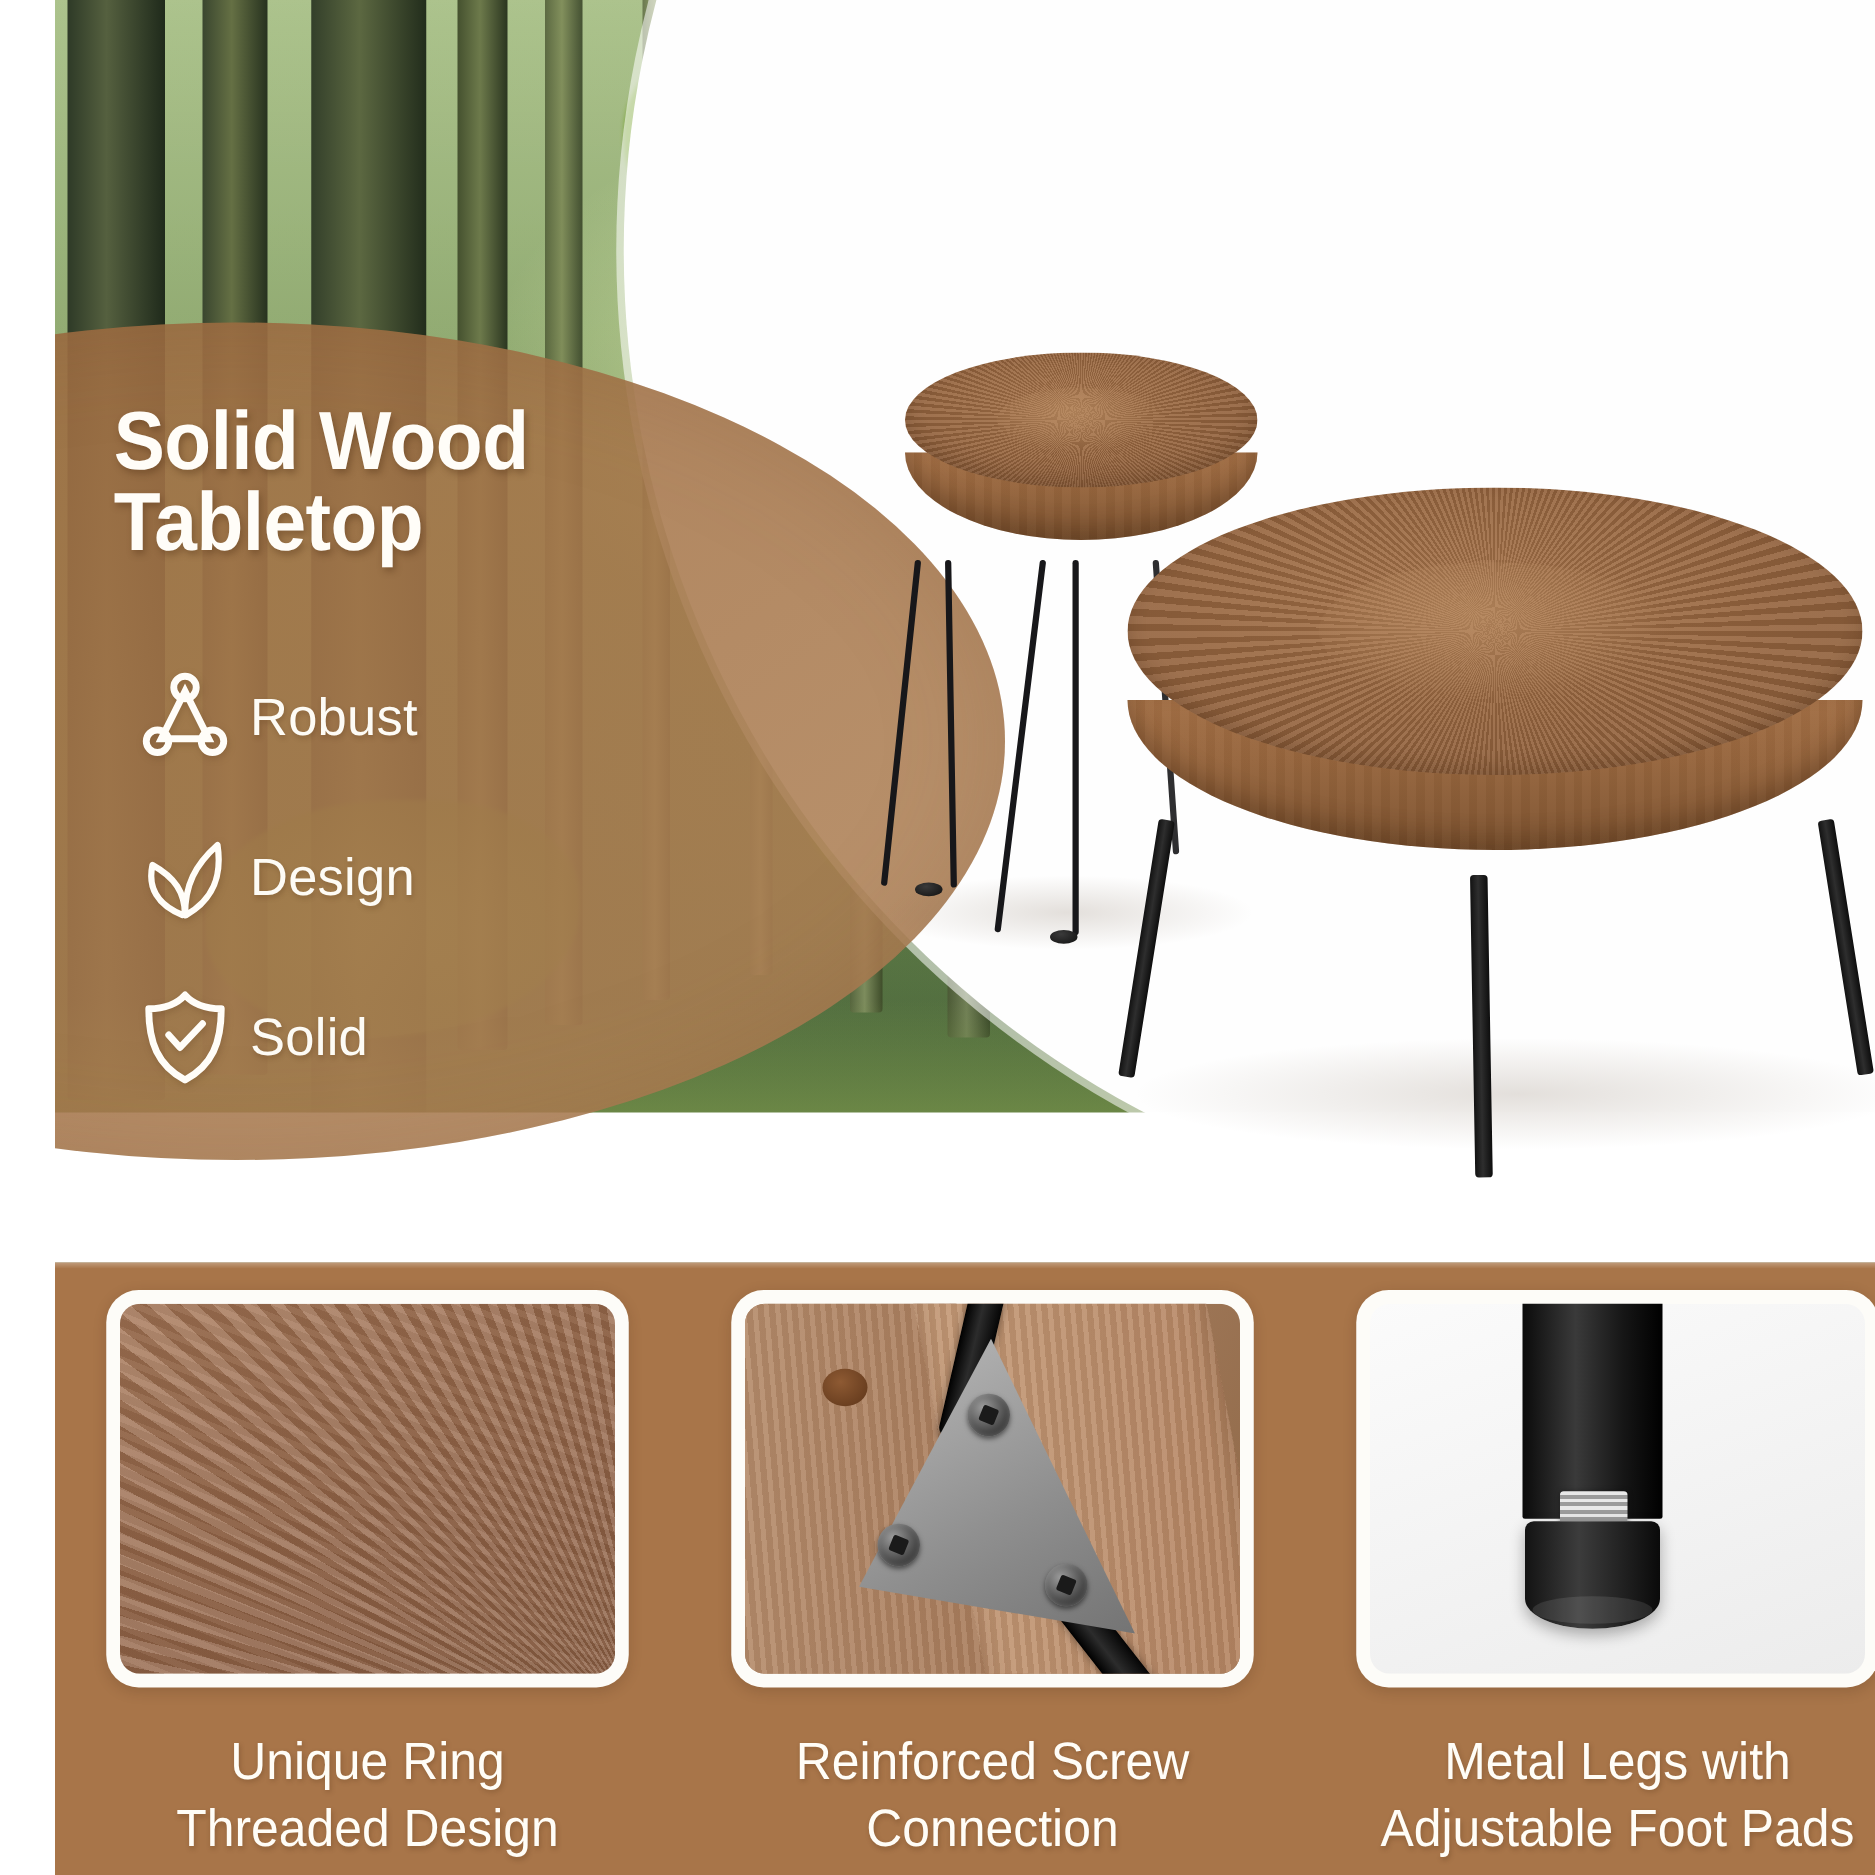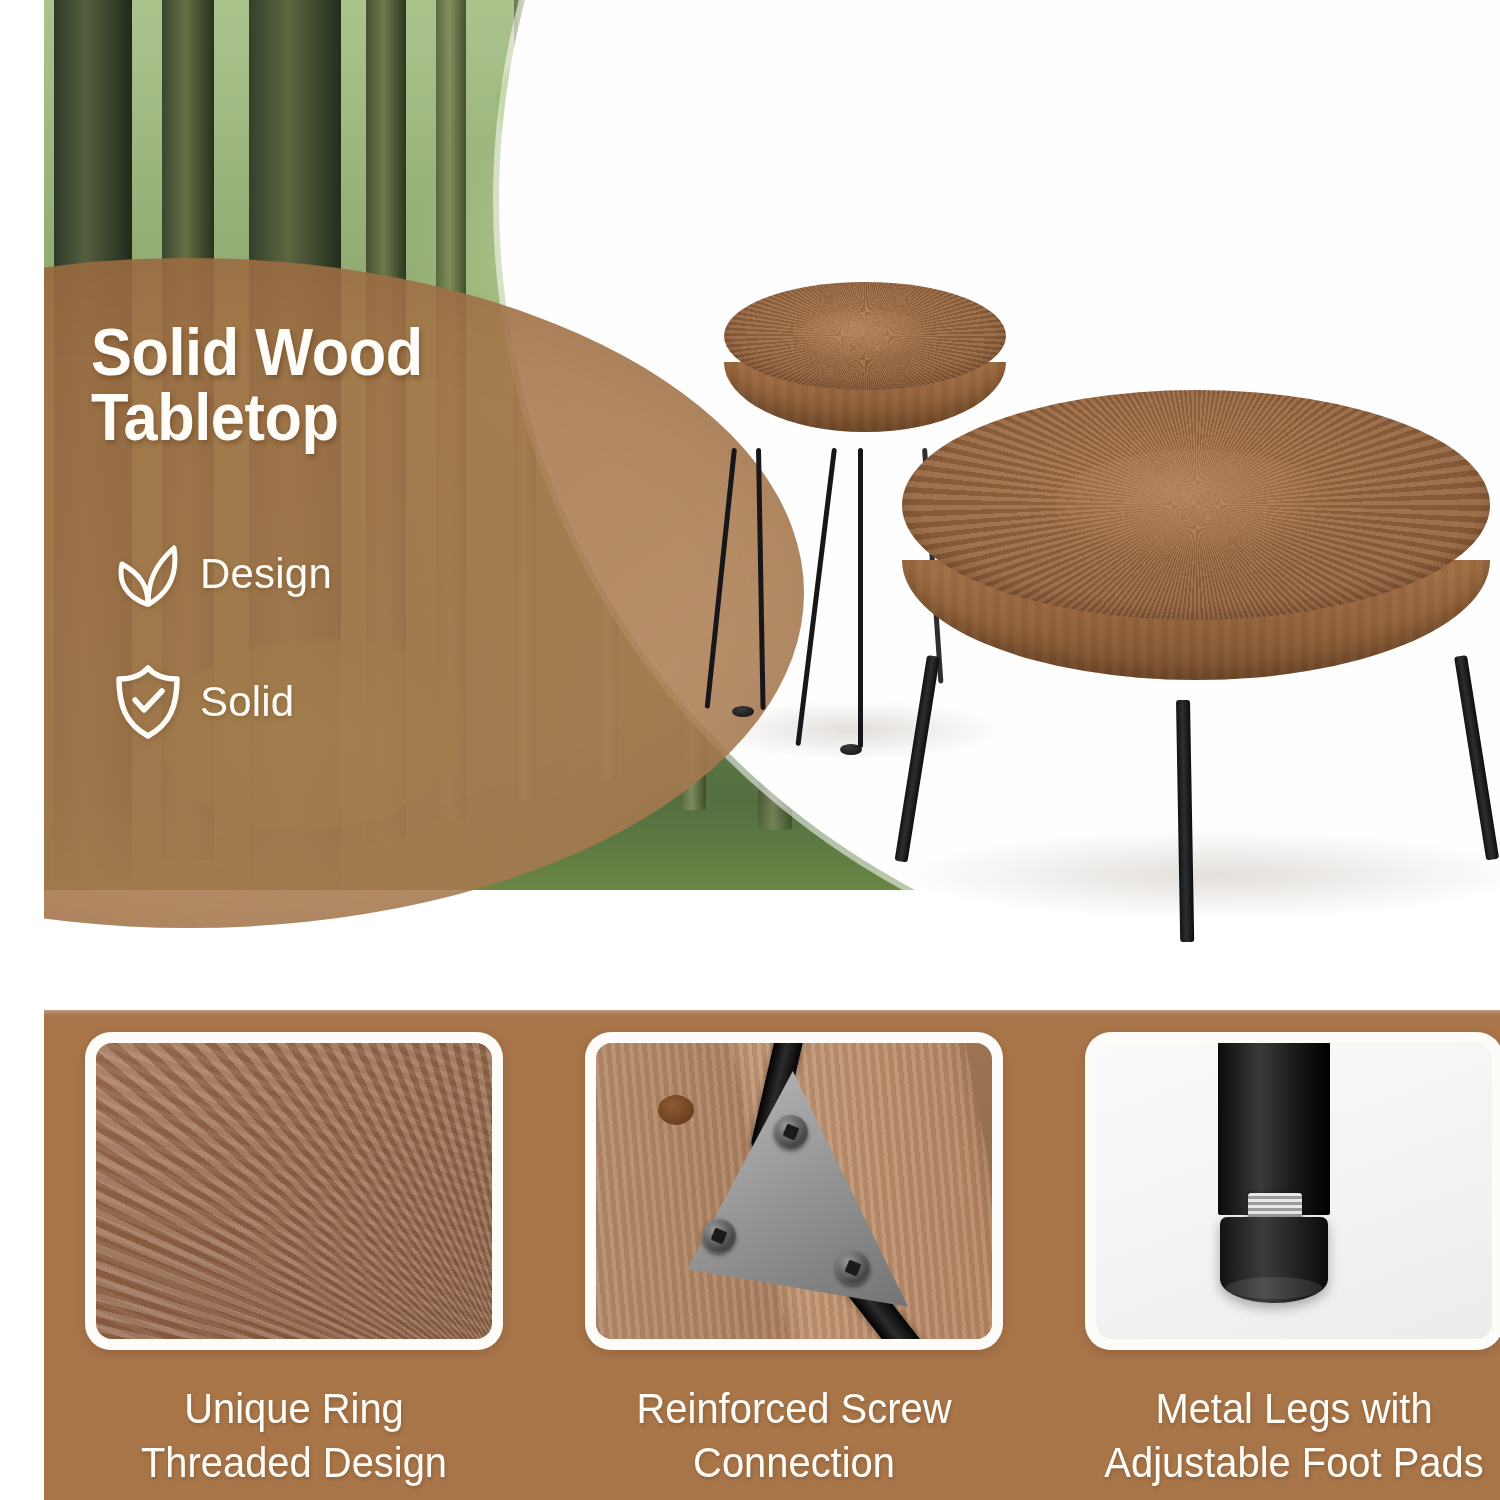--- a/index.html
+++ b/index.html
@@ -236,20 +236,31 @@
     </div>
 
     <div class="panel-content">
       <div class="headline">
         <span>Solid Wood</span>
         <span class="l2">Tabletop</span>
       </div>
 
       <div class="features">
 
+        <div class="feature">
+          <span class="ico">
+            <svg width="78" height="78" viewBox="0 0 78 78" fill="none" stroke="#fffdf8" stroke-width="5.5" stroke-linecap="round">
+              <path d="M39 18 L20 56 L58 56 Z"></path>
+              <circle cx="39" cy="15" r="9" fill="none"></circle>
+              <circle cx="17" cy="58" r="9" fill="none"></circle>
+              <circle cx="61" cy="58" r="9" fill="none"></circle>
+            </svg>
+          </span>
+          <span class="flabel">Robust</span>
+        </div>
 
         <div class="feature">
           <span class="ico">
             <svg width="80" height="80" viewBox="0 0 80 80" fill="none" stroke="#fffdf8" stroke-width="5" stroke-linecap="round" stroke-linejoin="round">
               <path d="M40 70 C40 52 32 40 14 30 C10 48 18 62 38 70"></path>
               <path d="M40 70 C40 46 48 30 66 14 C70 40 62 58 41 70"></path>
               <path d="M40 70 L40 58"></path>
             </svg>
           </span>
           <span class="flabel">Design</span>

